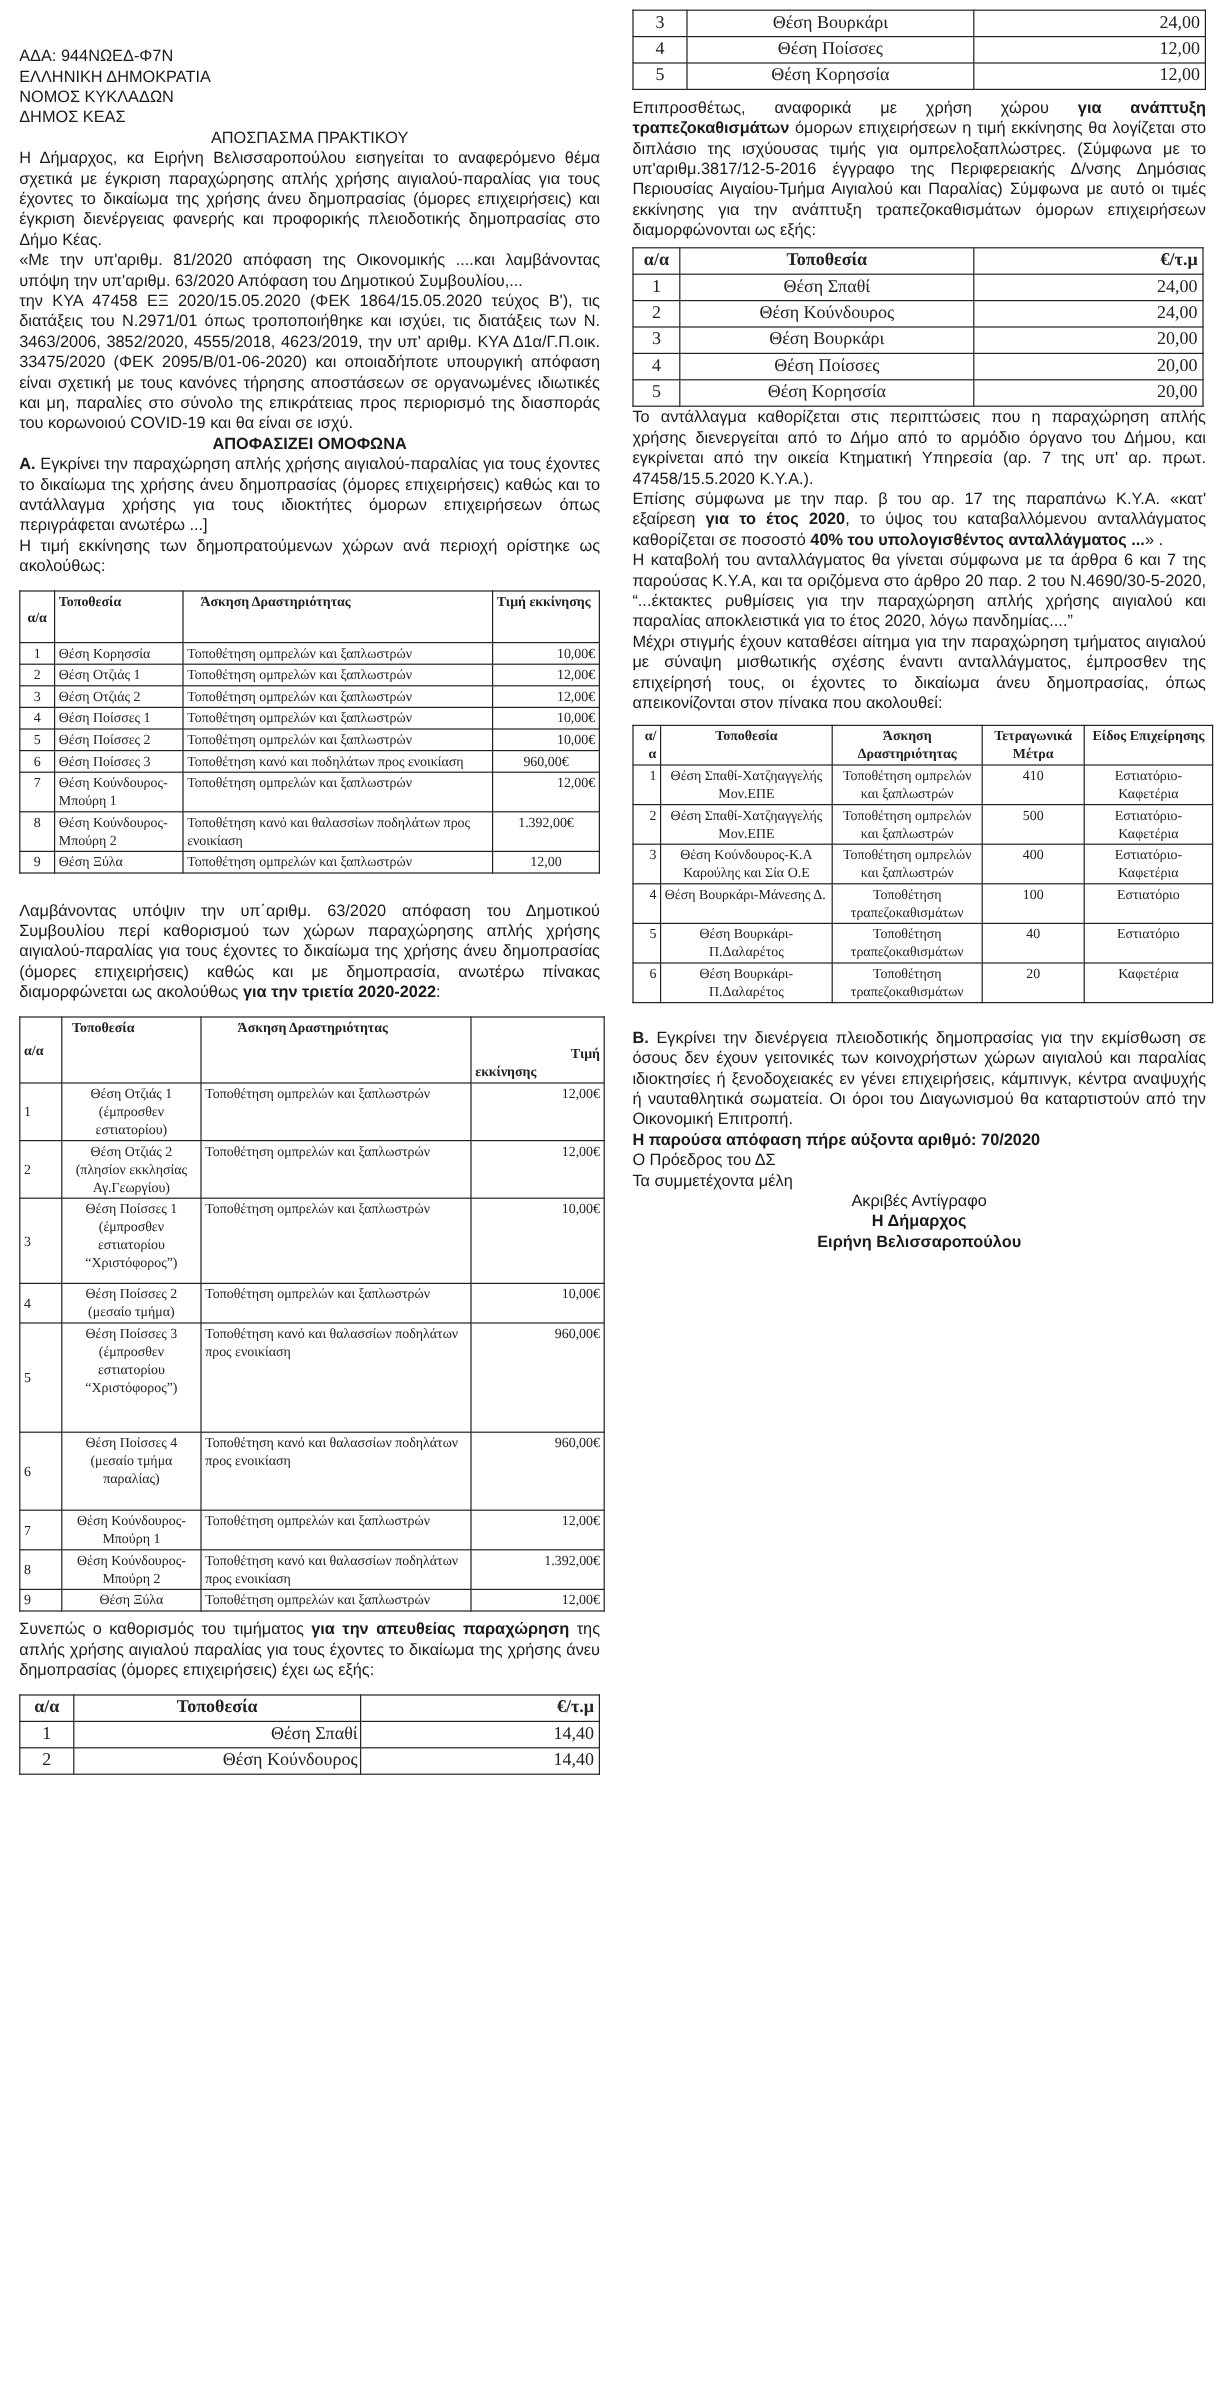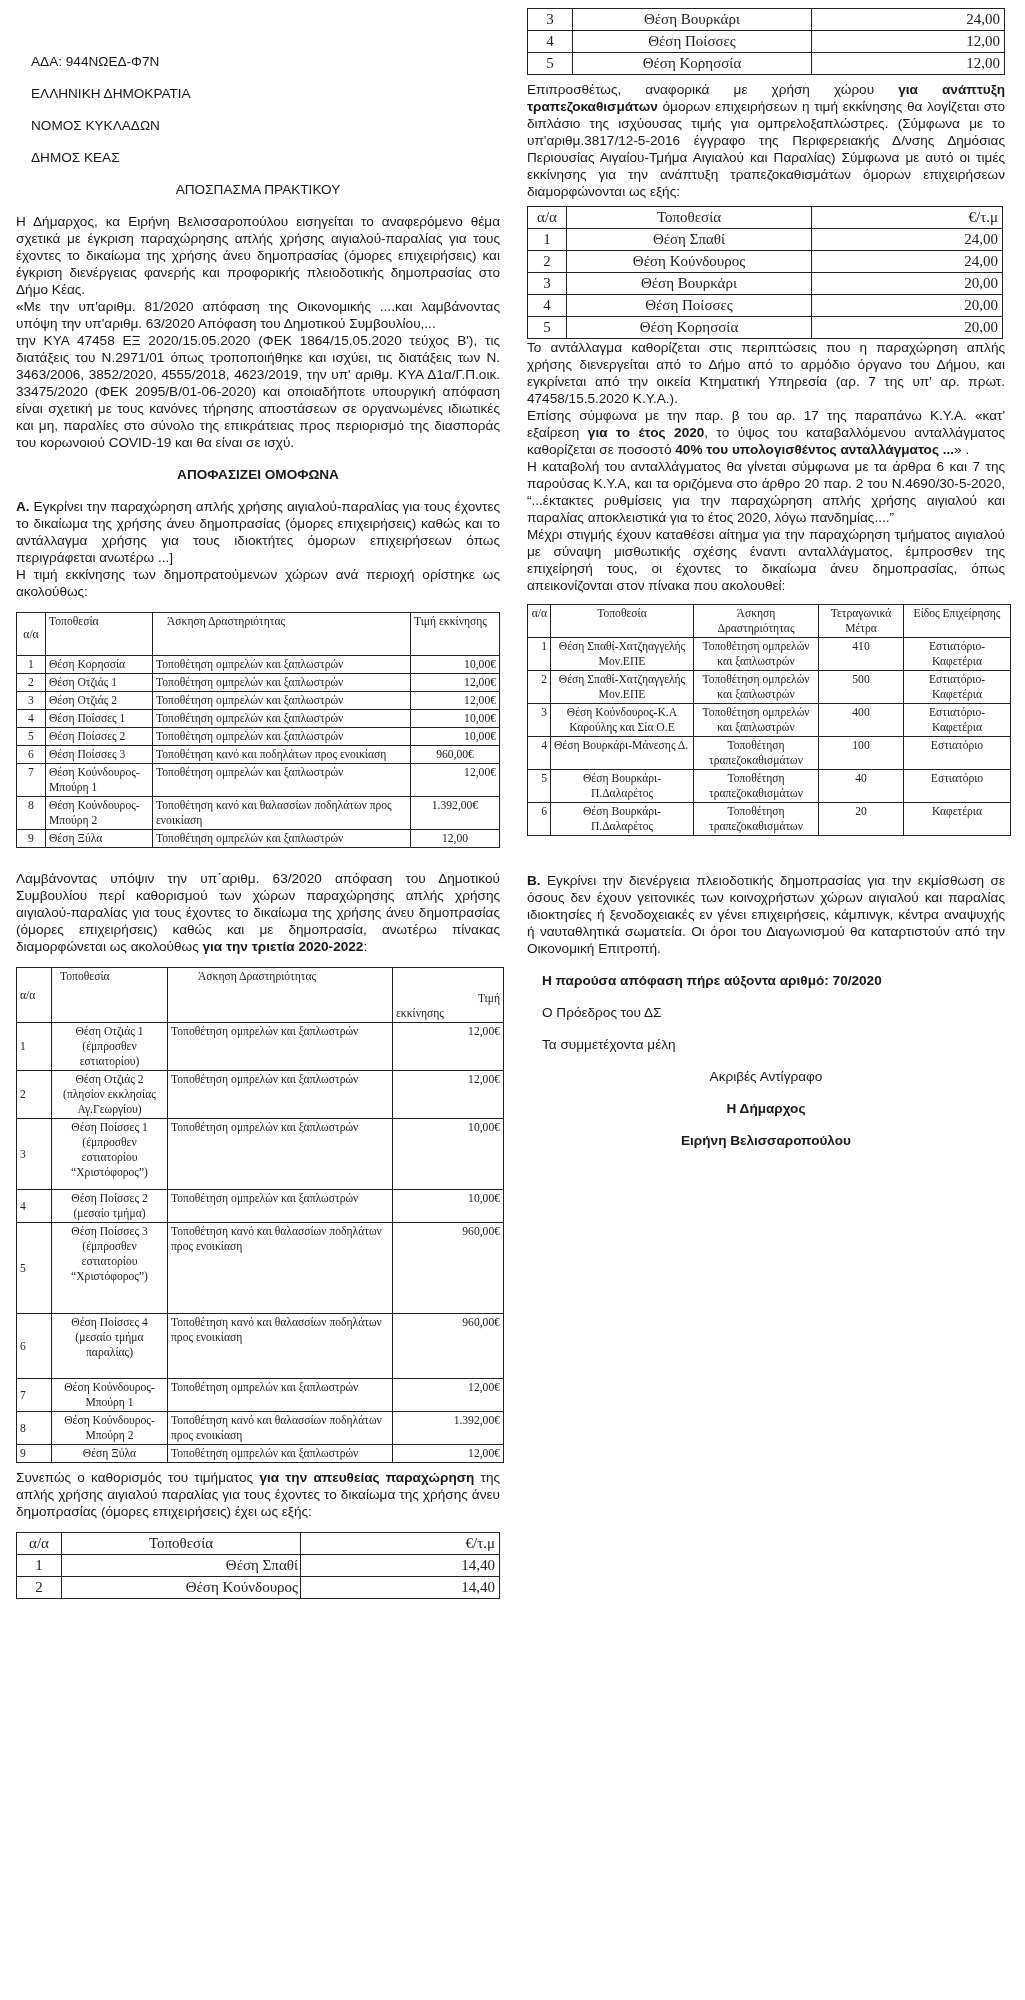--- a/index.html
+++ b/index.html
@@ -4,28 +4,28 @@
 <style>
   html, body { margin:0; padding:0; background:#ffffff; }
   body { width:1025px; height:2000px; position:relative; overflow:hidden; color:#1a1a1a; }
   .col { position:absolute; top:0; }
   .col-left { left:16px; width:484px; }
   .col-right { left:527px; width:478px; }
   .sans { font-family:"Liberation Sans", "DejaVu Sans", sans-serif; font-size:13.6px; line-height:17px; }
   .p { margin:0; text-align:justify; }
   .center { text-align:center; }
   .b { font-weight:bold; }
-  .head-line { margin:15px; }
+  .head-line { margin:0; }
   table { border-collapse:collapse; font-family:"Liberation Serif", "DejaVu Serif", serif; color:#222; }
   td, th { border:1.5px solid #222; vertical-align:top; padding:1px 3px; font-weight:normal; }
   .t-small { font-size:11.6px; line-height:15px; }
   .t-big { font-size:15px; line-height:21px; }
   .t-big td { vertical-align:middle; padding:0 4px; }
   .right { text-align:right;margin-top:22px; }
-  .hb { font-weight:normal; }
+  .hb { font-weight:bold; }
   .sp-top { margin-top:6px; }
 </style>
 </head>
 <body>
 
 <div class="col col-left sans">
   <div style="height:38px"></div>
   <p class="head-line">ΑΔΑ: 944ΝΩΕΔ-Φ7Ν</p>
   <p class="head-line">ΕΛΛΗΝΙΚΗ ΔΗΜΟΚΡΑΤΙΑ</p>
   <p class="head-line">ΝΟΜΟΣ ΚΥΚΛΑΔΩΝ</p>
@@ -306,20 +306,20 @@
     <tr>
           <td class="right">6</td>
           <td class="center">Θέση Βουρκάρι-Π.Δαλαρέτος</td>
           <td class="center">Τοποθέτηση τραπεζοκαθισμάτων</td>
           <td class="center">20</td>
           <td class="center">Καφετέρια</td>
         </tr>
   </tbody>
     </table>
 
-  <p class="p" style="margin-top:36px"><span class="b">Β.</span><span> Εγκρίνει την διενέργεια πλειοδοτικής δημοπρασίας για την εκμίσθωση σε όσους δεν έχουν γειτονικές των κοινοχρήστων χώρων αιγιαλού και παραλίας ιδιοκτησίες ή ξενοδοχειακές εν γένει επιχειρήσεις, κάμπινγκ, κέντρα αναψυχής  ή ναυταθλητικά σωματεία. Οι όροι του Διαγωνισμού θα καταρτιστούν από την Οικονομική Επιτροπή.</span></p>
+  <p class="p" style="margin-top:20px"><span class="b">Β.</span><span> Εγκρίνει την διενέργεια πλειοδοτικής δημοπρασίας για την εκμίσθωση σε όσους δεν έχουν γειτονικές των κοινοχρήστων χώρων αιγιαλού και παραλίας ιδιοκτησίες ή ξενοδοχειακές εν γένει επιχειρήσεις, κάμπινγκ, κέντρα αναψυχής  ή ναυταθλητικά σωματεία. Οι όροι του Διαγωνισμού θα καταρτιστούν από την Οικονομική Επιτροπή.</span></p>
   <p class="head-line b">Η παρούσα απόφαση πήρε αύξοντα αριθμό: 70/2020</p>
   <p class="head-line">Ο Πρόεδρος του ΔΣ</p>
   <p class="head-line">Τα συμμετέχοντα μέλη</p>
   <p class="head-line center">Ακριβές Αντίγραφο</p>
   <p class="head-line center b">Η Δήμαρχος</p>
   <p class="head-line center b">Ειρήνη Βελισσαροπούλου</p>
 </div>
 
 </body></html>

